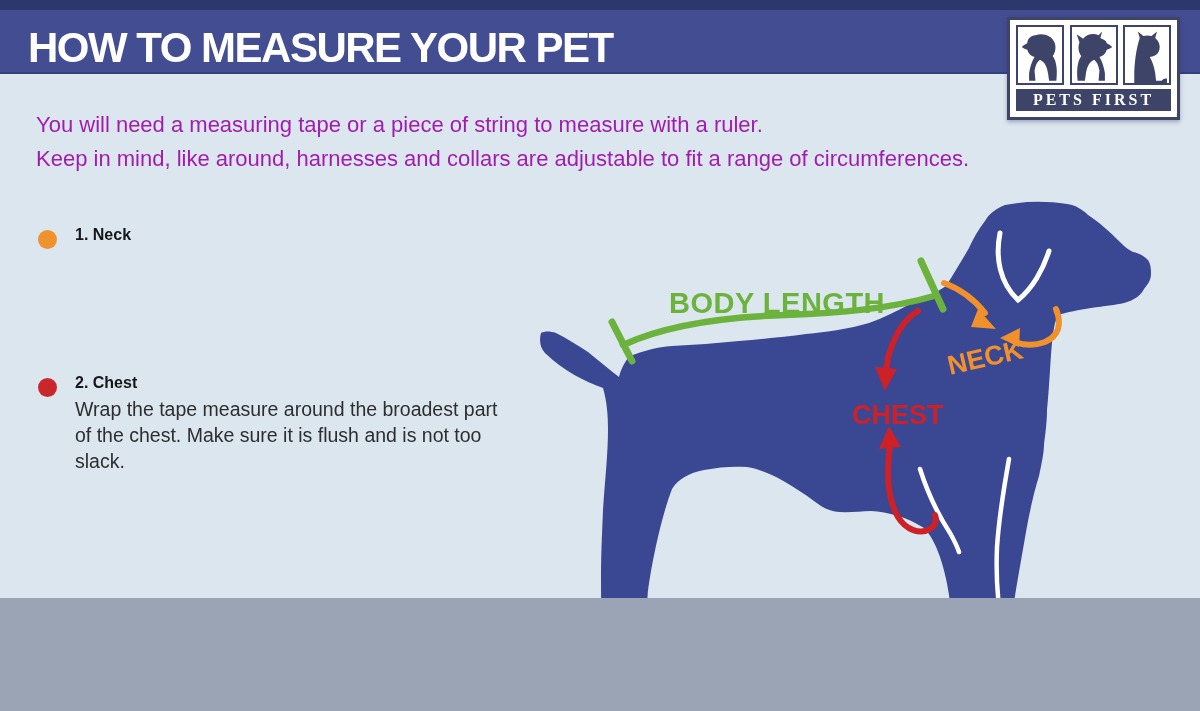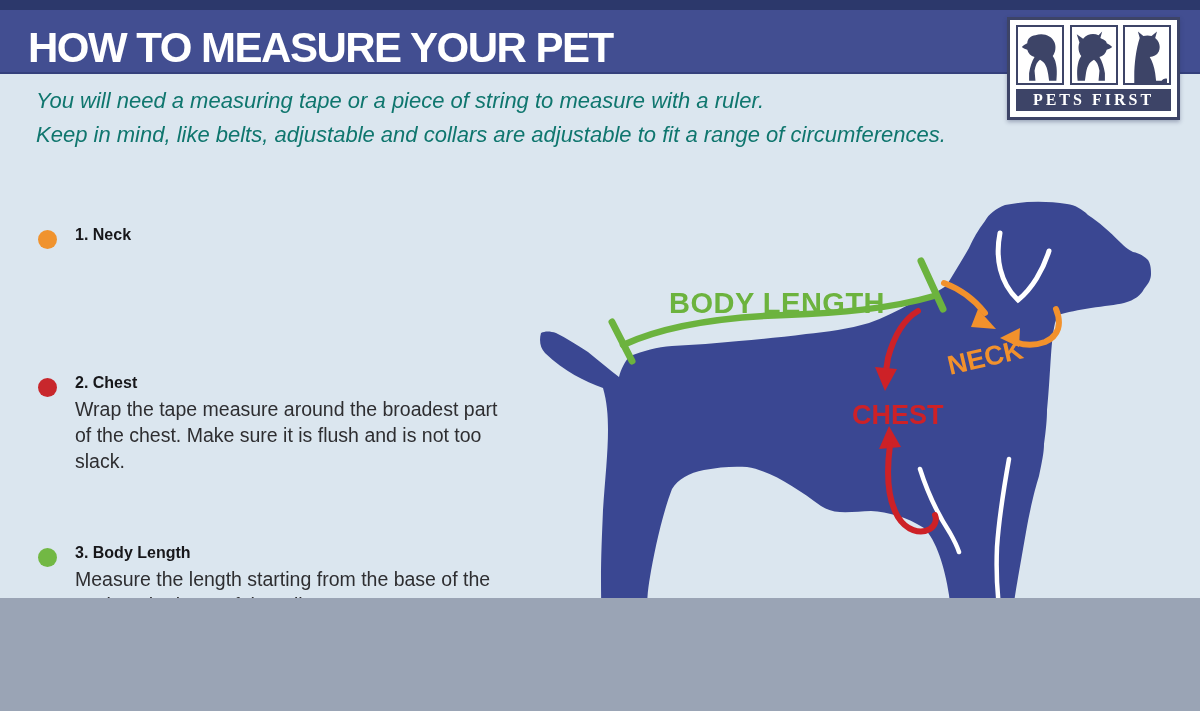--- a/index.html
+++ b/index.html
@@ -28,21 +28,21 @@
   .logo-dog-frame{
     width:48px;height:60px;border:2px solid #3d4467;box-sizing:border-box;
     display:flex;align-items:flex-end;justify-content:center;background:#fff;overflow:visible;
   }
   .logo-bar{
     margin-top:4px;height:24px;background:#3d4467;color:#fff;
     display:flex;align-items:center;justify-content:center;
     font-family:"Liberation Serif", serif;font-weight:bold;font-size:16px;letter-spacing:3px;white-space:nowrap;
   }
   
-  .intro{position:absolute;left:36px;top:84px;width:1060px;color:#0f766e;font-style:italic;}
+  .intro{position:absolute;left:36px;top:108px;width:1060px;color:#a21caf;}
   .intro p{margin:0;font-size:22px;line-height:34px;}
   
   .step{position:absolute;left:38px;width:470px;display:flex;}
   .step-1{top:226px;} .step-2{top:374px;} .step-3{top:544px;}
   .step-bullet{width:19px;height:19px;border-radius:50%;flex:0 0 19px;margin-top:4px;}
   .bullet-orange{background:#f0932e;} .bullet-red{background:#c8272c;} .bullet-green{background:#72b844;}
   .step-text{margin-left:18px;}
   .step-heading{margin:0 0 4px 0;font-size:16px;font-weight:bold;color:#17171a;}
   .step-desc{margin:0;font-size:19.5px;line-height:26px;color:#2e2e31;width:440px;}
   
@@ -78,41 +78,34 @@
         <svg width="40" height="52" viewBox="0 0 44 54">
           <path fill="#3d4467" d="M14 6 L12 -1 L18 4 C21 3 24 3 27 4 L33 -1 L31 6 C36 10 37 16 35 21 C33 25 29 27 25 27 C28 32 30 38 31 45 L32 53 L38 53 C41 50 44 50 47 53 L47 56 L8 56 L8 48 C8 34 10 18 14 6 Z"></path>
         </svg>
       </div>
     </div>
     <div class="logo-bar">PETS FIRST</div>
   </div>
 
   <div class="intro">
     <p>You will need a measuring tape or a piece of string to measure with a ruler.</p>
-    <p>Keep in mind, like belts, adjustable and collars are adjustable to fit a range of circumferences.</p>
+    <p>Keep in mind, like around, harnesses and collars are adjustable to fit a range of circumferences.</p>
   </div>
 
   <div class="step step-1">
     <div class="step-bullet bullet-orange"></div>
     <div class="step-text">
       <p class="step-heading">1. Neck</p>
     </div>
   </div>
   <div class="step step-2">
     <div class="step-bullet bullet-red"></div>
     <div class="step-text">
       <p class="step-heading">2. Chest</p>
       <p class="step-desc">Wrap the tape measure around the broadest part of the chest. Make sure it is flush and is not too slack.</p>
-    </div>
-  </div>
-  <div class="step step-3">
-    <div class="step-bullet bullet-green"></div>
-    <div class="step-text">
-      <p class="step-heading">3. Body Length</p>
-      <p class="step-desc">Measure the length starting from the base of the neck to the base of the tail.</p>
     </div>
   </div>
 
   <div class="diagram">
     <svg width="662" height="516" viewBox="0 0 662 516">
 
       <path fill="#3a4792" d="M 3 138
         C 1 145 2 153 7 158 C 27 177 46 186 65 193 C 69 207 70 220 70 235
         C 70 258 67 285 65 315 C 64 340 63 360 63 385 C 63 415 64 442 67 462
         C 68 473 71 483 78 486 L 132 485 C 141 484 146 479 145 473

